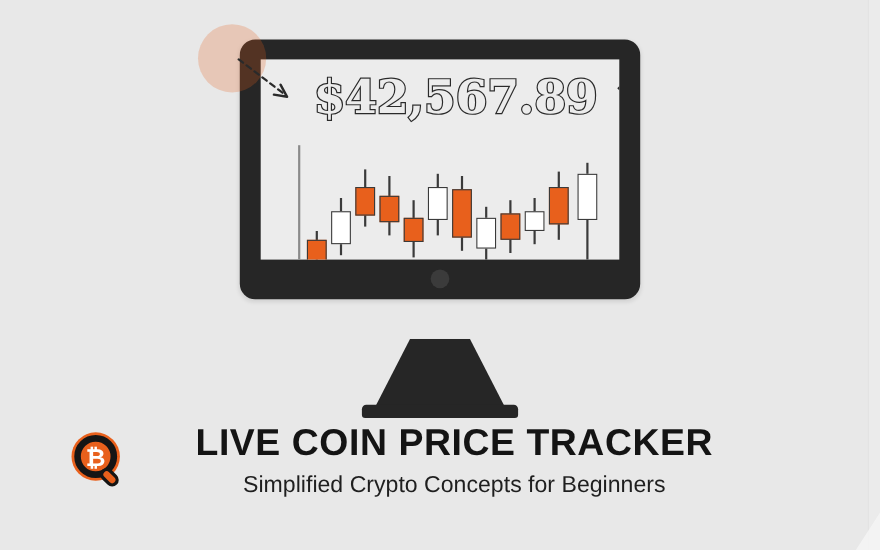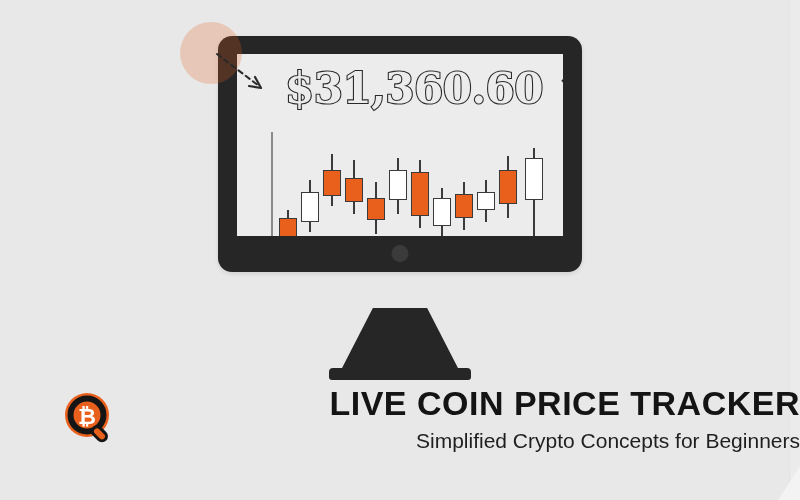--- a/index.html
+++ b/index.html
@@ -107,21 +107,21 @@
     position:absolute; left:50%; transform:translateX(-50%);
     width:18px;
     border:1.6px solid #3a3a3a;
   }
   .body.up   { background:#ffffff; }
   .body.down { background:#e8601c; }
 
   
   .footer { position:absolute; left:0; top:384px; width:800px; }
   .logo-wrap { position:absolute; left:62px; top:6px; width:56px; height:56px; }
-  .footer-text { text-align:right; padding-left:26px; }
+  .footer-text { text-align:center; padding-left:26px; }
   .main-title {
     font-size:34px; font-weight:bold; color:#141414;
     letter-spacing:.5px; line-height:1.15;
     font-family:"Liberation Sans", sans-serif;
   }
   .sub-title {
     font-size:21px; color:#1f1f1f; margin-top:6px;
     font-family:"Liberation Sans", sans-serif;
   }
 </style>
@@ -134,21 +134,21 @@
     <div class="edge-notch"></div>
   </div>
 
   <div class="monitor">
     <div class="bezel">
       <div class="chin-dot"></div>
 
       <div class="screen">
 
         <div class="price-row">
-          <div class="price">$31,360.60</div>
+          <div class="price">$42,567.89</div>
           <div class="trend-arrow">↑</div>
         </div>
 
         <div class="chart">
           <div class="axis-v"></div>
 
           <div id="candles">
               <div class="candle" style="left: 8px; width: 18px; height: 116px;">
                 <div class="wick" style="bottom: 0px; height: 38px;"></div>
                 <div class="body down" style="bottom: 6px; height: 24px;"></div>

